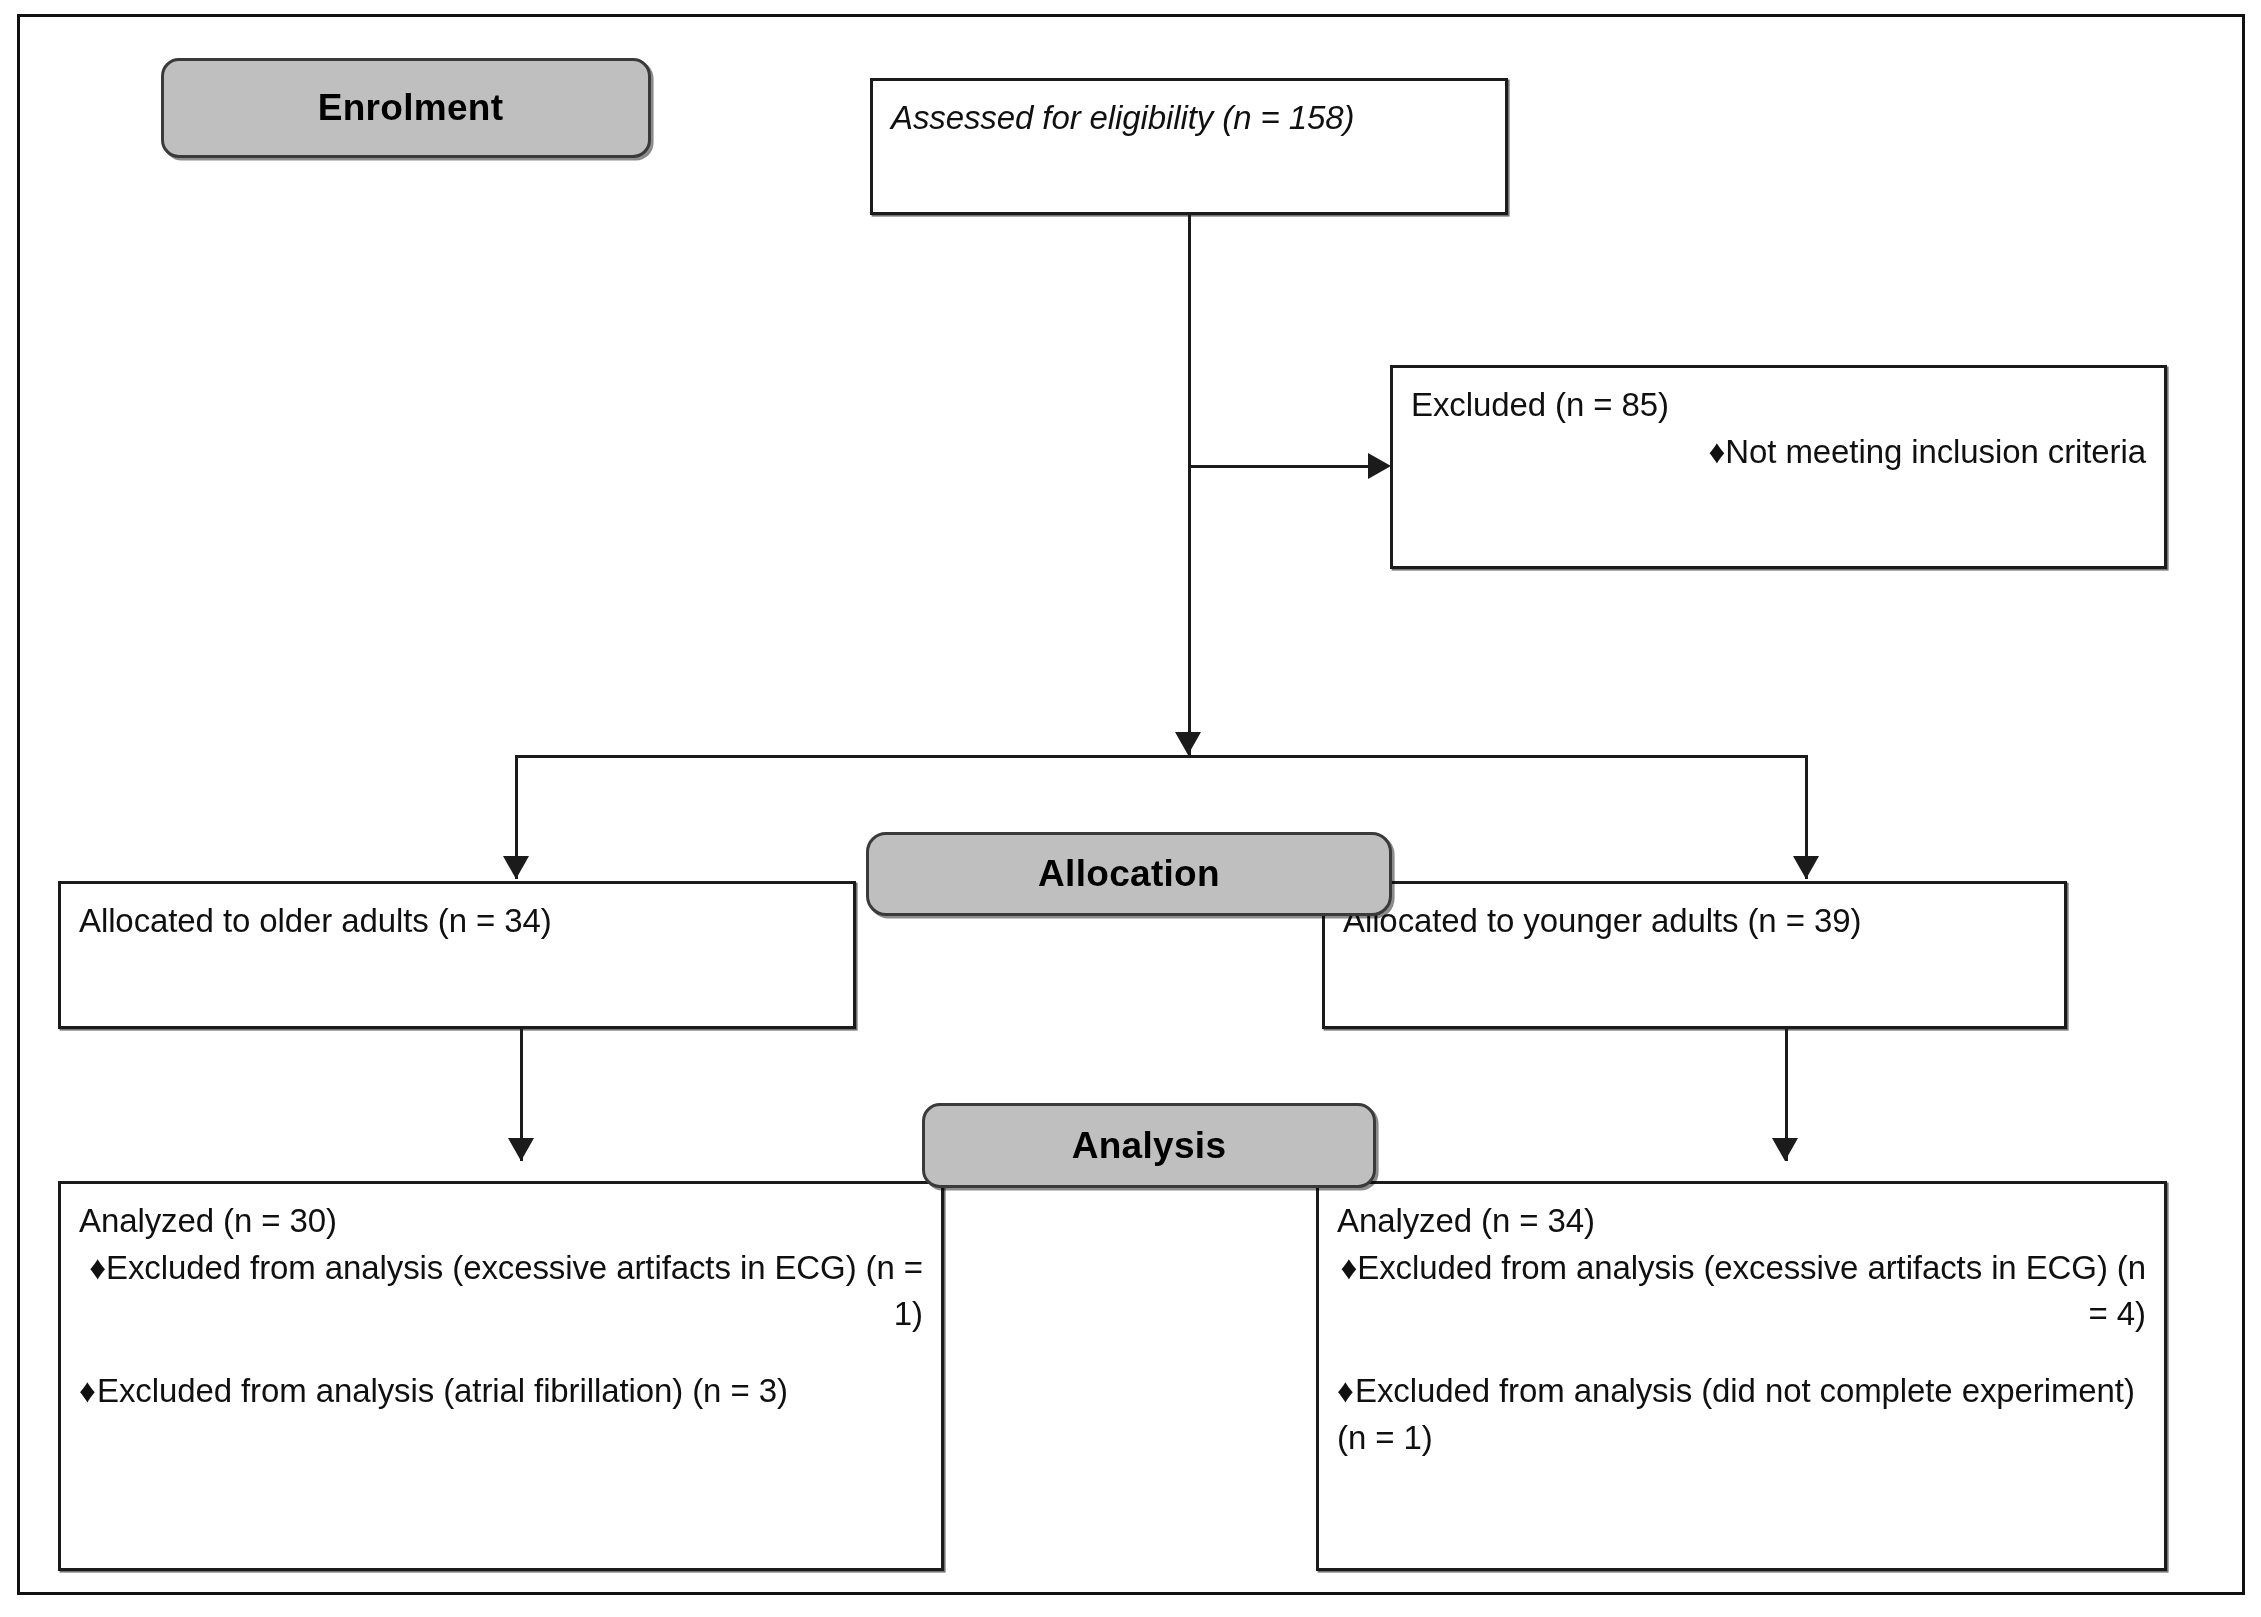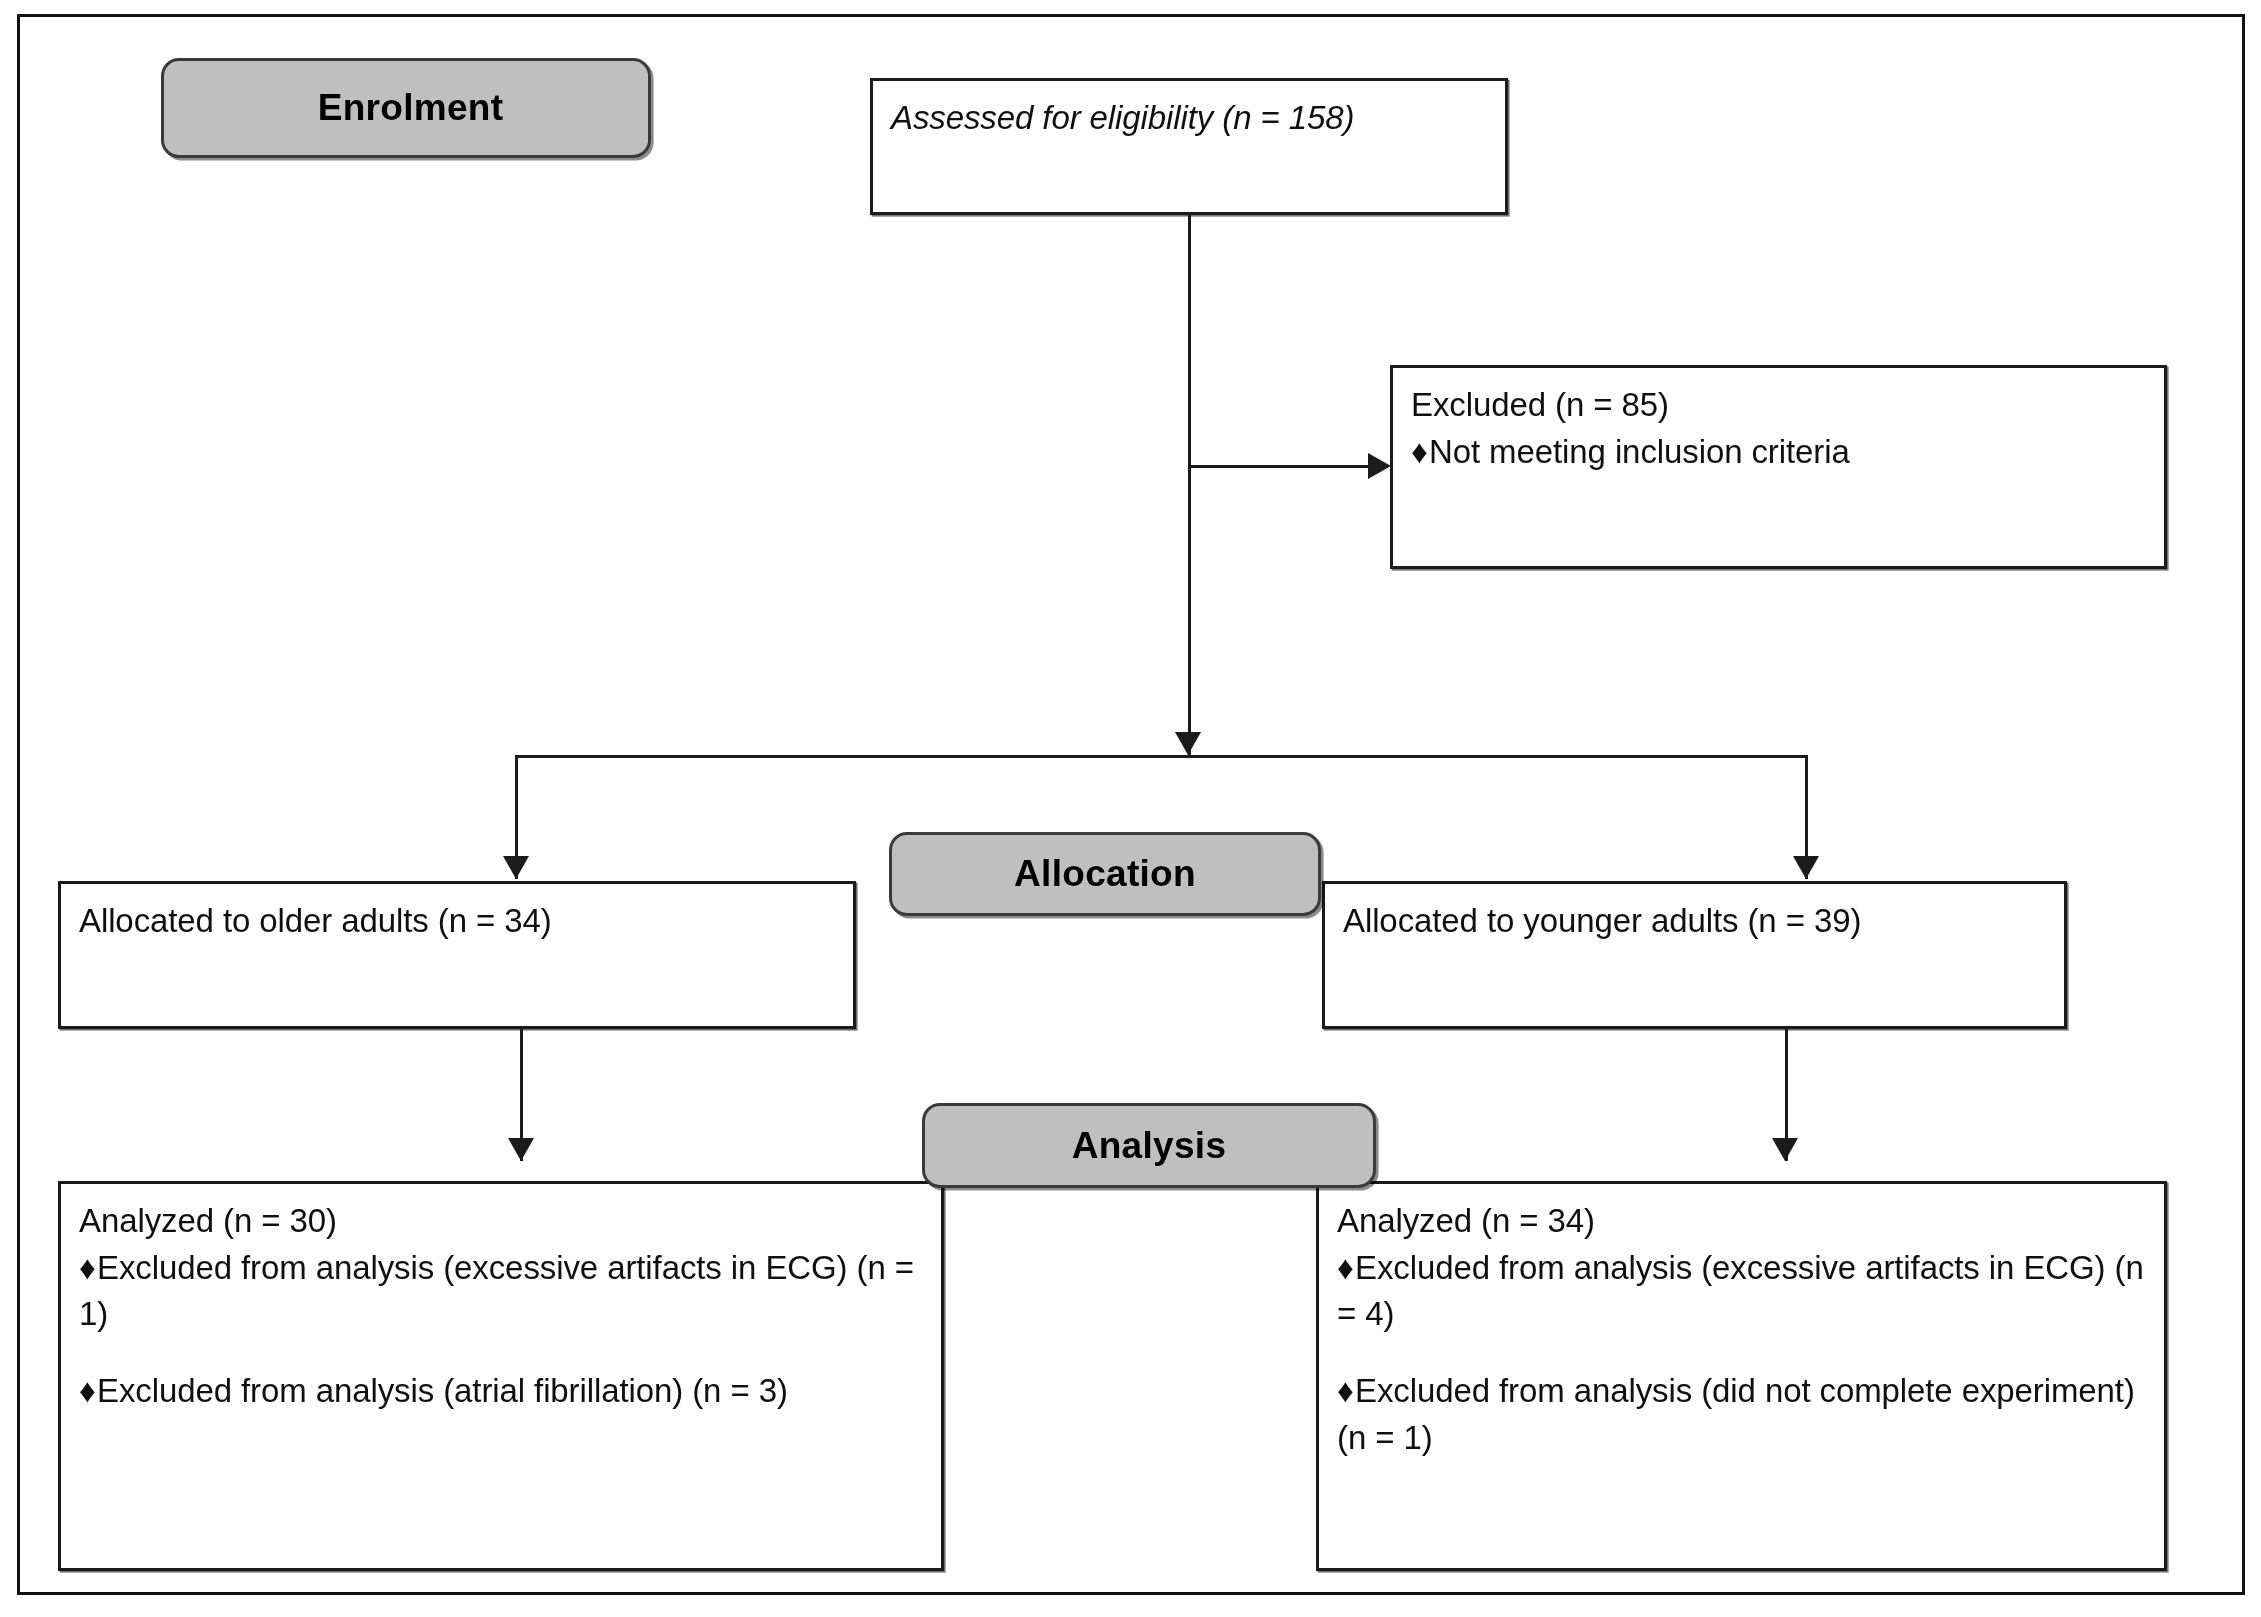--- a/index.html
+++ b/index.html
@@ -24,21 +24,21 @@
     border:3.2px solid #1b1b1b;
     box-sizing:border-box;
     box-shadow:1.6px 1.6px 0 0 rgba(0,0,0,0.55);
     padding:13.7px 18px;
     font-size:33px;
     line-height:1.42;
     color:#101010;
     letter-spacing:-0.1px;
   }
   .box p{margin:0;}
-  .box p + p{margin-top:0px;}
+  .box p + p{margin-top:0px;text-align:right;}
   .box .spacer{height:29.5px;}
   
   .badge{
     position:absolute;
     background:#bfbfbf;
     border:3.2px solid #3a3a3a;
     border-radius:18px;
     box-sizing:border-box;
     box-shadow:2.6px 2.6px 0 0 rgba(0,0,0,0.45);
     display:flex;align-items:center;justify-content:center;
@@ -99,21 +99,21 @@
   <div class="arrow-down" style="left:1793px;top:856px;"></div>
 
   <div class="box" style="left:58px;top:881px;width:798px;height:148px;">
     <p>Allocated to older adults (n = 34)</p>
   </div>
 
   <div class="box" style="left:1322px;top:881px;width:745px;height:148px;">
     <p>Allocated to younger adults (n = 39)</p>
   </div>
 
-  <div class="badge" style="left:889px;top:832px;width:432px;height:84px;">
+  <div class="badge" style="left:866px;top:832px;width:526px;height:84px;border-radius:20px;">
     <span>Allocation</span>
   </div>
 
   <div class="vline" style="left:520px;top:1028px;height:133px;"></div>
   <div class="arrow-down" style="left:508px;top:1138px;"></div>
 
   <div class="vline" style="left:1785px;top:1028px;height:133px;"></div>
   <div class="arrow-down" style="left:1772px;top:1138px;"></div>
 
   <div class="box" style="left:58px;top:1181px;width:886px;height:390px;">

